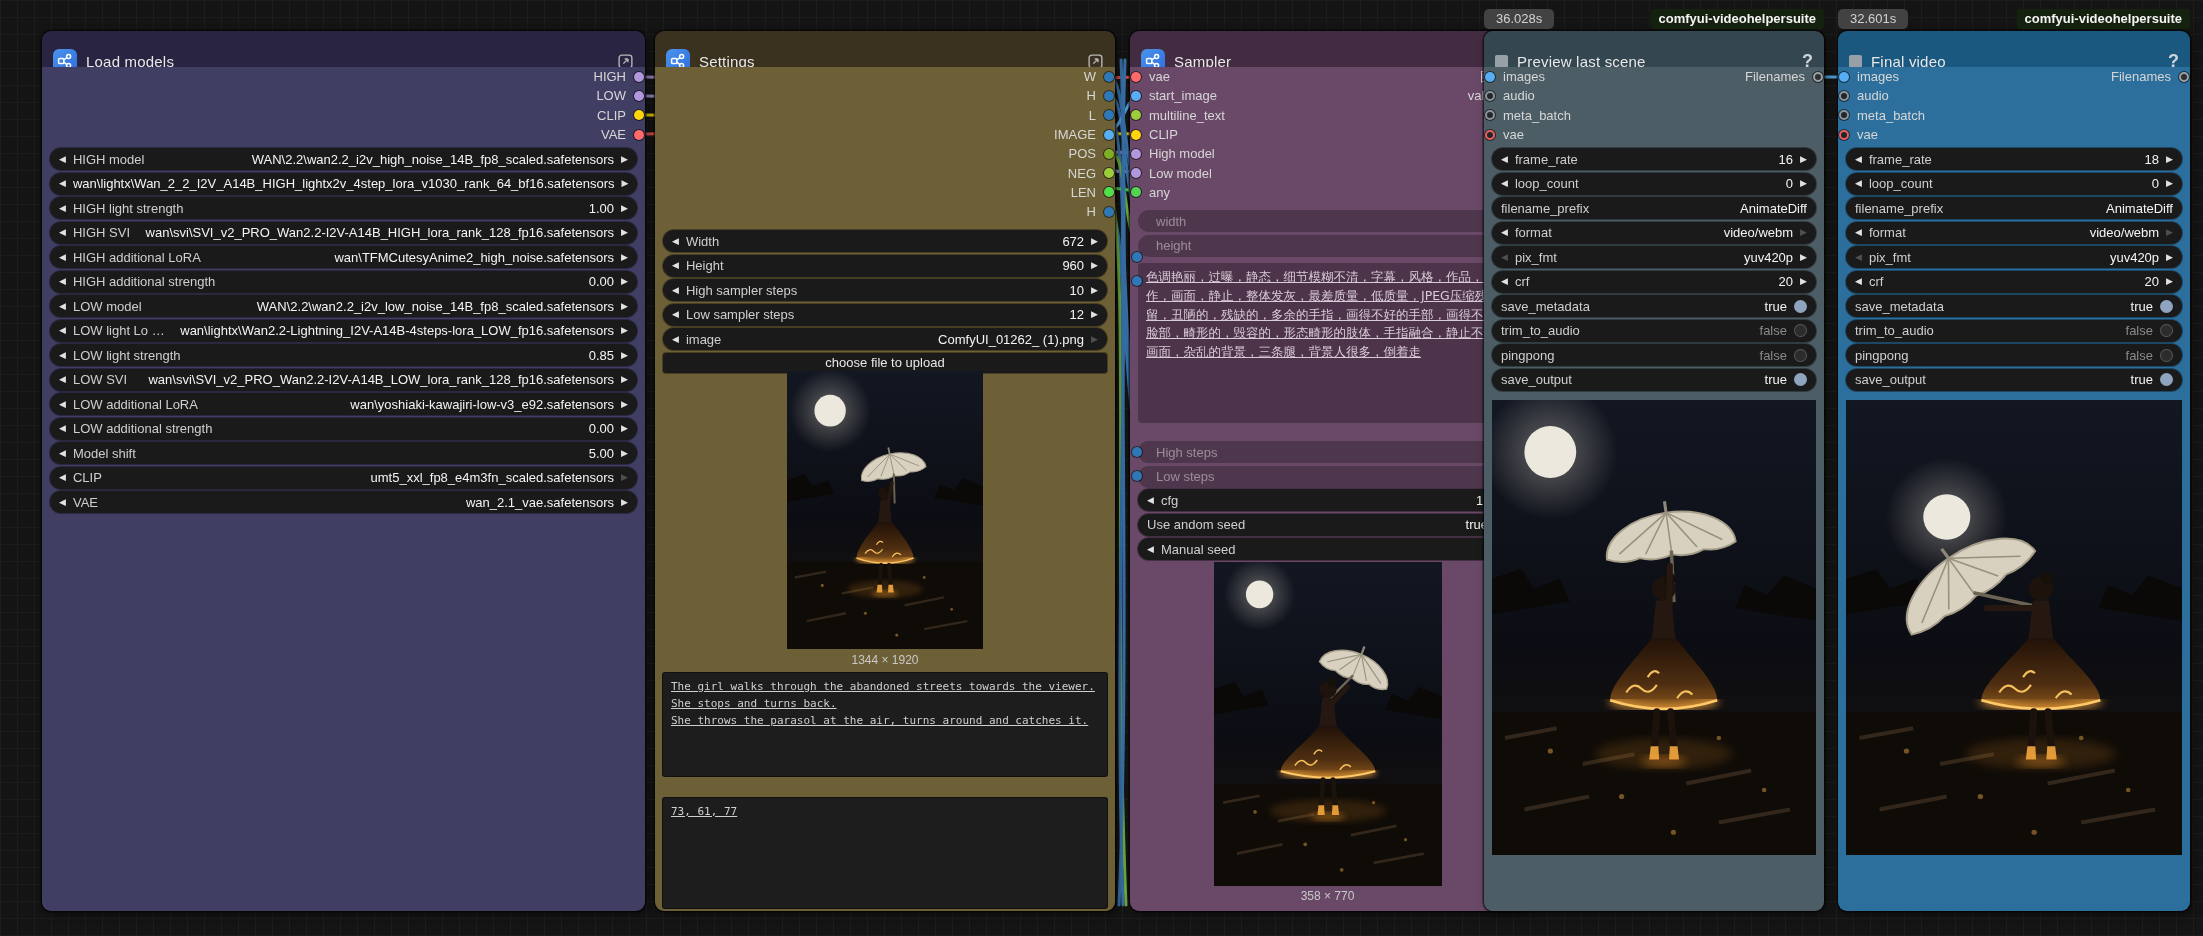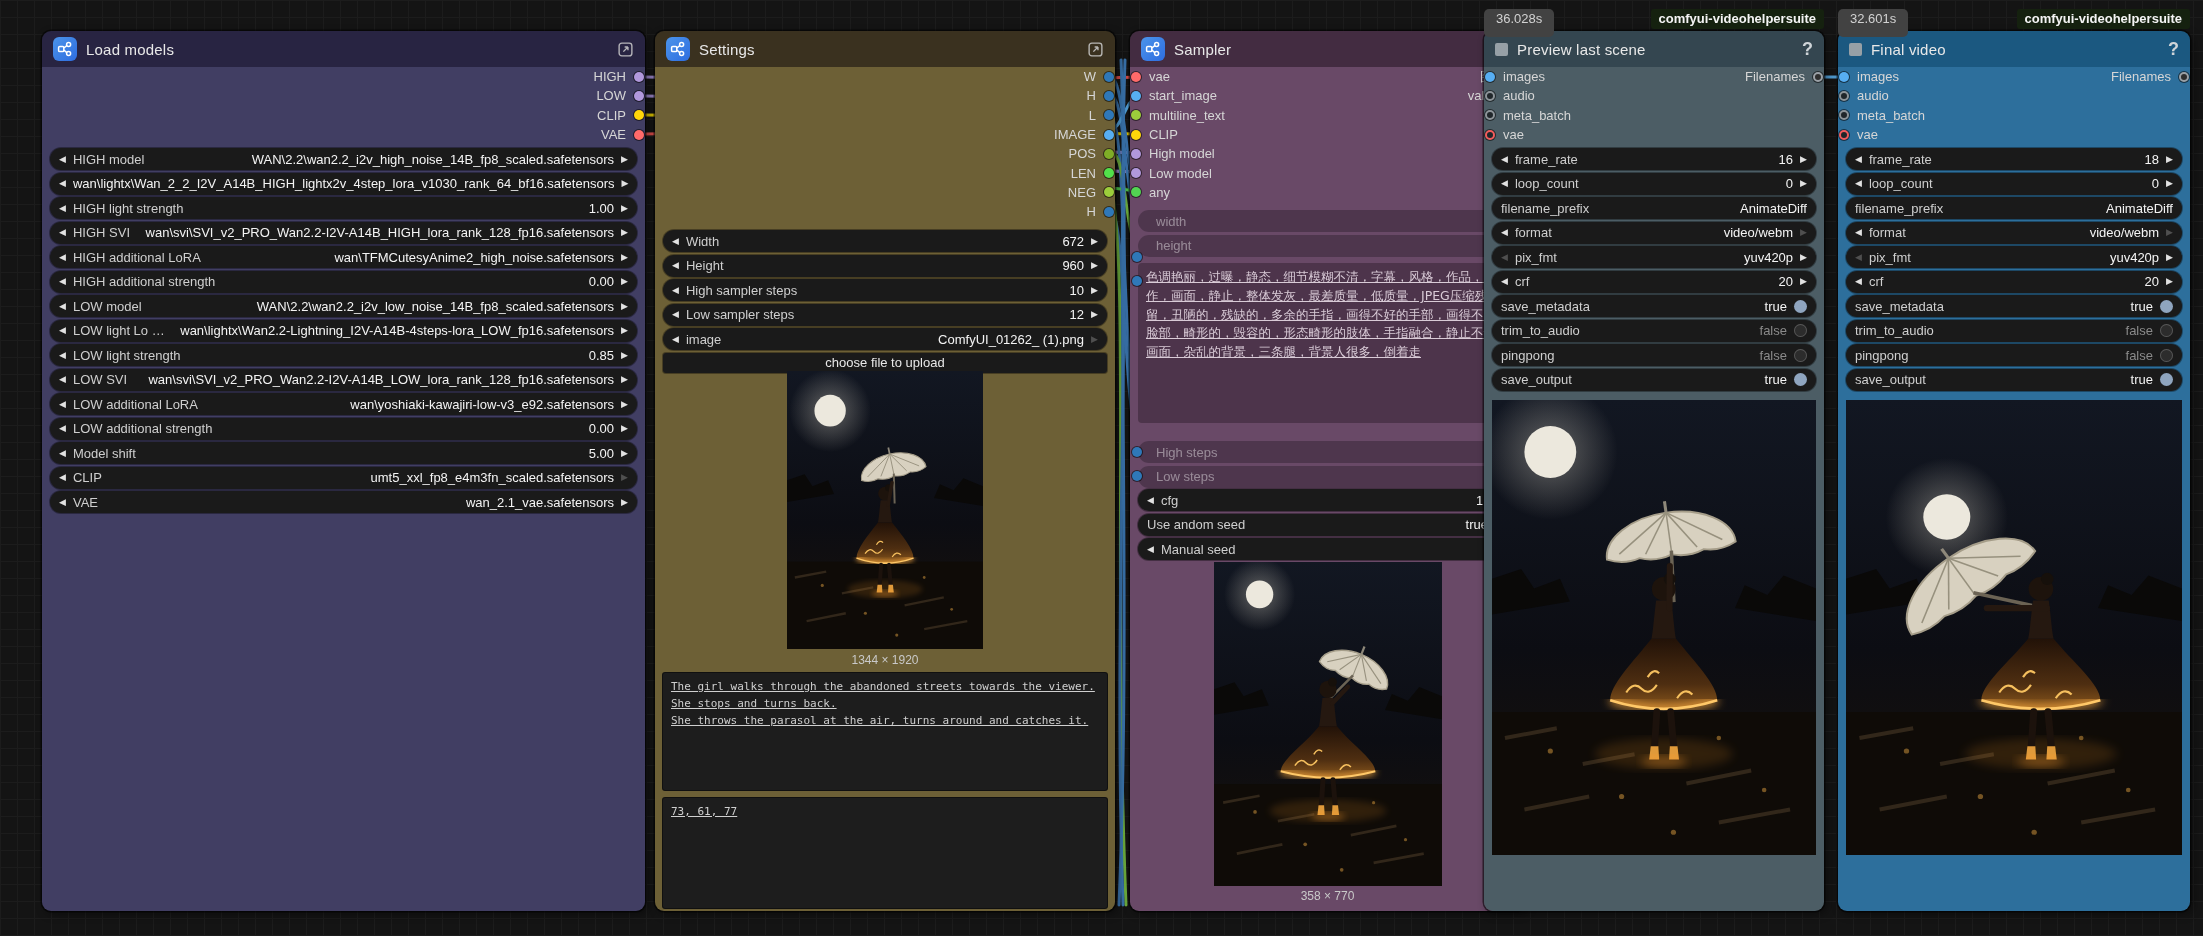--- a/index.html
+++ b/index.html
@@ -3,21 +3,21 @@
 <meta charset="utf-8">
 <style>
   html,body{margin:0;padding:0;background:#131313;}
   #canvas{position:relative;width:2203px;height:936px;overflow:hidden;
     background-color:#141414;
     background-image:linear-gradient(#1c1c1c 1px, transparent 1px),linear-gradient(90deg,#1c1c1c 1px, transparent 1px);
     background-size:17px 17px;
     font-family:"Liberation Sans","DejaVu Sans",sans-serif;}
   #wires{position:absolute;left:0;top:0;z-index:1;pointer-events:none;}
   .node{position:absolute;z-index:2;border-radius:9px;box-shadow:0 0 0 1.5px rgba(0,0,0,.55),3px 3px 10px rgba(0,0,0,.45);}
-  .node-header{height:36px;display:flex;align-items:center;gap:9px;padding:0 11px;border-radius:9px 9px 0 0;font-size:15px;color:#e8e8e8;}
+  .node-header{height:36px;display:flex;align-items:center;gap:9px;padding:12px 11px;border-radius:9px 9px 0 0;font-size:15px;color:#e8e8e8;}
   .node-body{position:absolute;top:36px;left:0;right:0;bottom:0;border-radius:0 0 9px 9px;}
   .hdr-spacer{flex:1;}
   .node-title{letter-spacing:.2px;}
   .badge-icon{width:24px;height:24px;border-radius:6px;background:linear-gradient(135deg,#4b94ea,#2e6de0);display:flex;align-items:center;justify-content:center;flex:none;}
   .expand-icon{display:flex;opacity:.85;}
   .collapse-box{width:13px;height:13px;border-radius:2px;background:#97a0a6;flex:none;}
   .help-glyph{font-size:18px;font-weight:bold;color:#cfd4d8;}
 
   
   #node-load{left:42px;top:31px;width:603px;height:880px;}
@@ -64,36 +64,36 @@
   .preview-box svg{display:block;width:100%;height:100%;}
   .caption{position:absolute;left:0;right:0;text-align:center;font-size:12px;color:#c9c9c9;}
   .ta{position:absolute;background:#1d1d1d;border-radius:2px;color:#cfcfcf;padding:5px 8px;font:11px/1.55 "DejaVu Sans Mono","Liberation Mono",monospace;white-space:pre-wrap;overflow:hidden;box-shadow:0 0 0 1px #101010;box-sizing:border-box;text-decoration:underline;}
   .ta.cn{background:rgba(18,9,16,.32);color:#d9cbd7;font:12.5px/1.5 "DejaVu Sans",sans-serif;box-shadow:none;border-radius:4px;}
 
   
   #load-outputs{top:0;} #load-widgets{top:81px;}
   #settings-outputs{top:0;} #settings-widgets{top:163px;}
   #settings-image{top:304px;left:50%;transform:translateX(-50%);width:196px;height:278px;}
   #settings-caption{top:586px;}
-  #settings-ta1{top:606px;left:8px;right:8px;height:117px;}
+  #settings-ta1{top:606px;left:8px;right:8px;height:103px;}
   #settings-ta2{top:731px;left:8px;right:8px;height:110px;}
   #sampler-inputs{top:0;left:0;right:auto;width:60%;}
   #sampler-outputs{top:0;left:auto;right:0;width:45%;}
   #sampler-ghost1{top:143px;}
   #sampler-ta{top:196px;left:8px;right:8px;height:160px;}
   #sampler-ghost2{top:374px;}
   #sampler-widgets{top:422px;}
   #sampler-image{top:495px;left:50%;transform:translateX(-50%);width:228px;height:324px;}
   #sampler-caption{top:822px;}
   #preview-widgets{top:81px;} #final-widgets{top:81px;}
   #preview-video{top:333px;left:8px;width:324px;height:455px;}
   #final-video{top:333px;left:8px;width:336px;height:455px;}
 
   
-  .time-badge{position:absolute;z-index:3;top:9px;height:28px;line-height:20px;padding:0 12px;border-radius:5px;background:#424242;color:#d2d2d2;font-size:13px;}
+  .time-badge{position:absolute;z-index:3;top:9px;height:20px;line-height:20px;padding:0 12px;border-radius:5px;background:#424242;color:#d2d2d2;font-size:13px;}
   .src-badge{position:absolute;z-index:3;top:9px;height:20px;line-height:20px;padding:0 8px;border-radius:3px;background:#15210f;color:#f4f4f4;font-size:13px;font-weight:bold;}
   #badge-prev{left:1484px;} #src-prev{right:379px;}
   #badge-final{left:1838px;} #src-final{right:13px;}
 </style>
 </head>
 <body>
 
 <div id="canvas">
 
   <svg id="wires" width="2203" height="936">
@@ -293,26 +293,26 @@
           </div>
           <div class="slot out">
             <span>IMAGE</span>
             <span class="dot" style="background: rgb(87, 174, 242);"></span>
           </div>
           <div class="slot out">
             <span>POS</span>
             <span class="dot" style="background: rgb(127, 174, 39);"></span>
           </div>
           <div class="slot out">
+            <span>NEG</span>
+            <span class="dot" style="background: rgb(156, 205, 59);"></span>
+          </div>
+          <div class="slot out">
             <span>LEN</span>
             <span class="dot" style="background: rgb(82, 224, 74);"></span>
-          </div>
-          <div class="slot out">
-            <span>NEG</span>
-            <span class="dot" style="background: rgb(156, 205, 59);"></span>
           </div>
           <div class="slot out">
             <span>H</span>
             <span class="dot" style="background: rgb(47, 120, 184);"></span>
           </div>
         </div>
       <div class="widgets" id="settings-widgets">
           <div class="pill number">
             <span class="arr">◀</span>
             <span class="w-label">Width</span>

